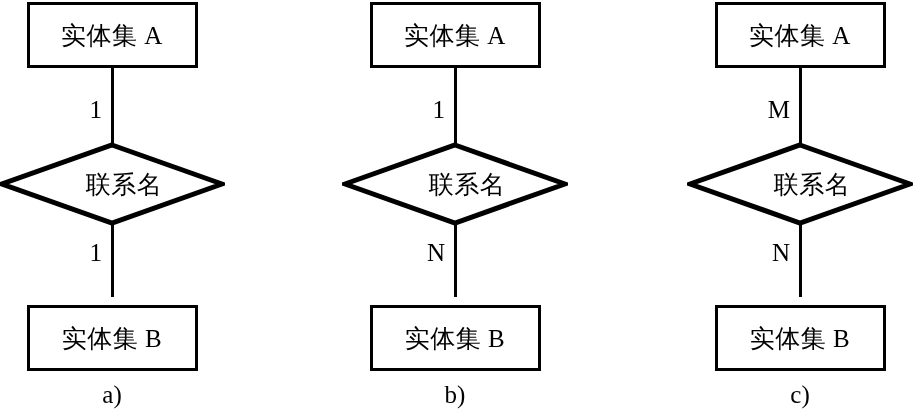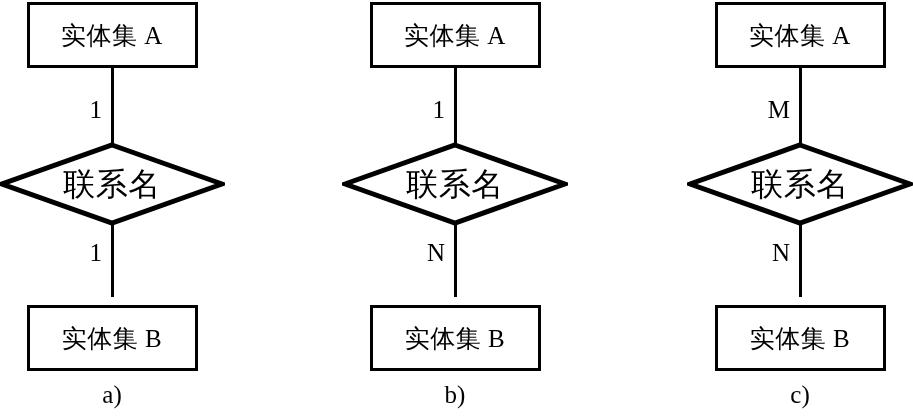--- a/index.html
+++ b/index.html
@@ -61,28 +61,28 @@
     height: 84px;
   }
   .diamond-wrap svg {
     position: absolute;
     left: 0;
     top: 0;
     display: block;
   }
   .diamond-label {
     position: absolute;
-    left: 0;
+    left: 12px;
     top: 0;
     width: 226px;
     height: 84px;
     display: flex;
     align-items: center;
     justify-content: center;
-    font-size: 32px;
+    font-size: 25px;
     line-height: 1;
     letter-spacing: 0.5px;
     white-space: nowrap;
     pointer-events: none;
   }
 
   
   .connector {
     position: absolute;
     width: 3px;

